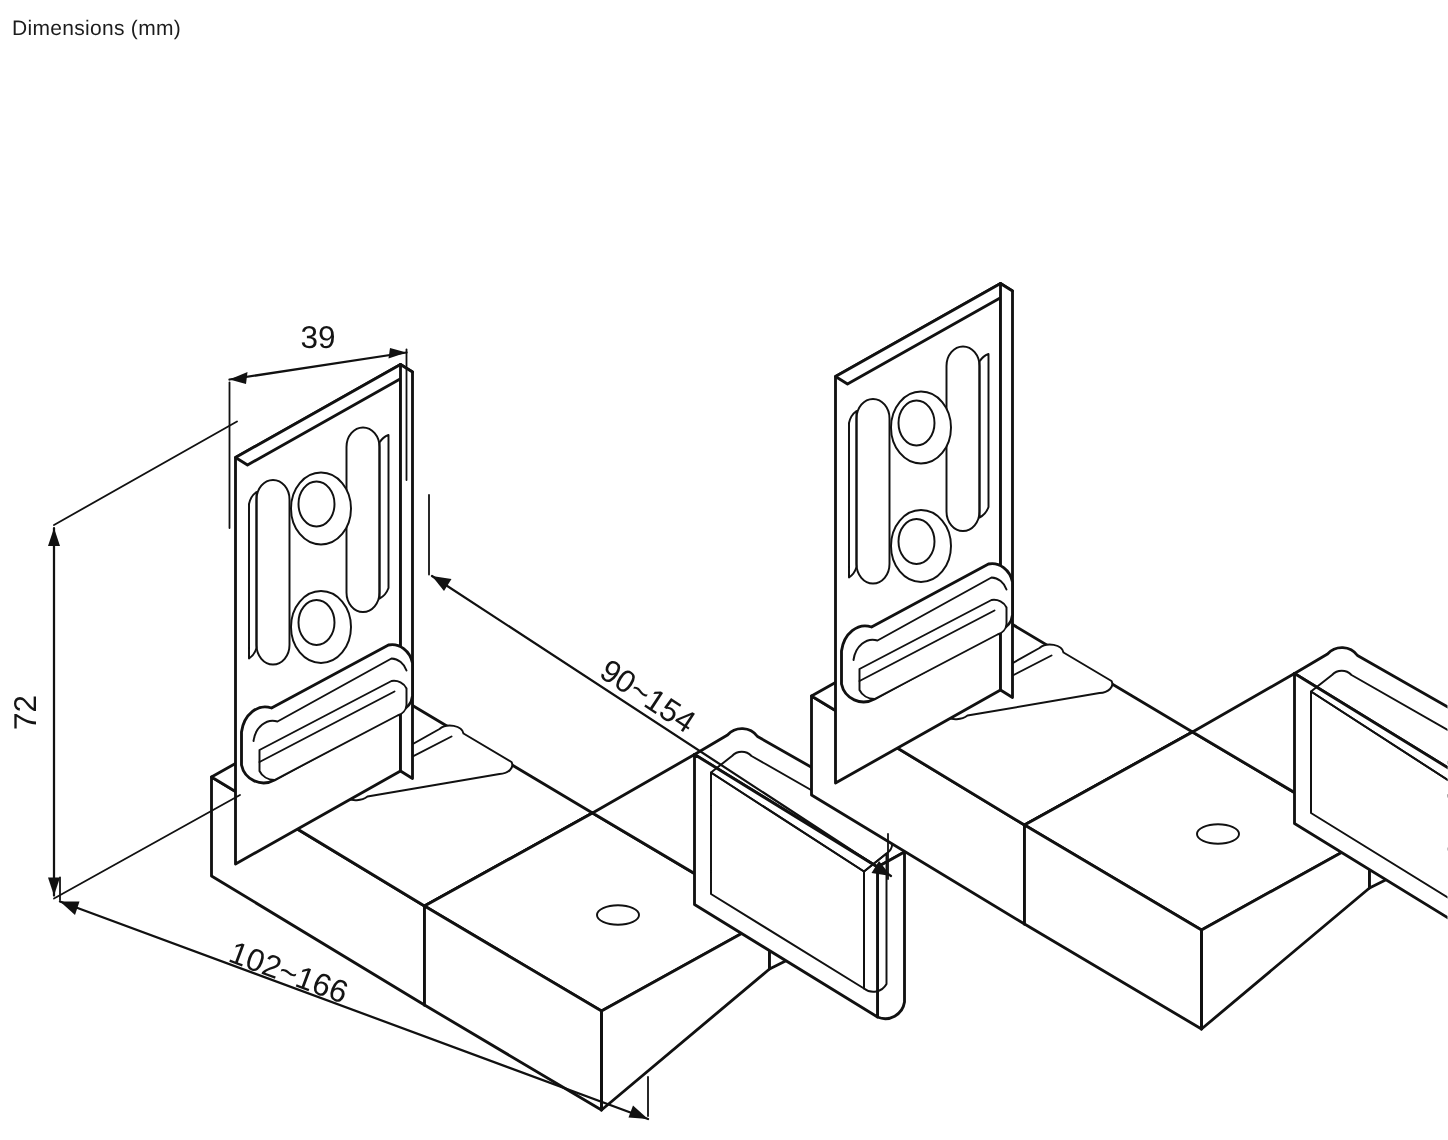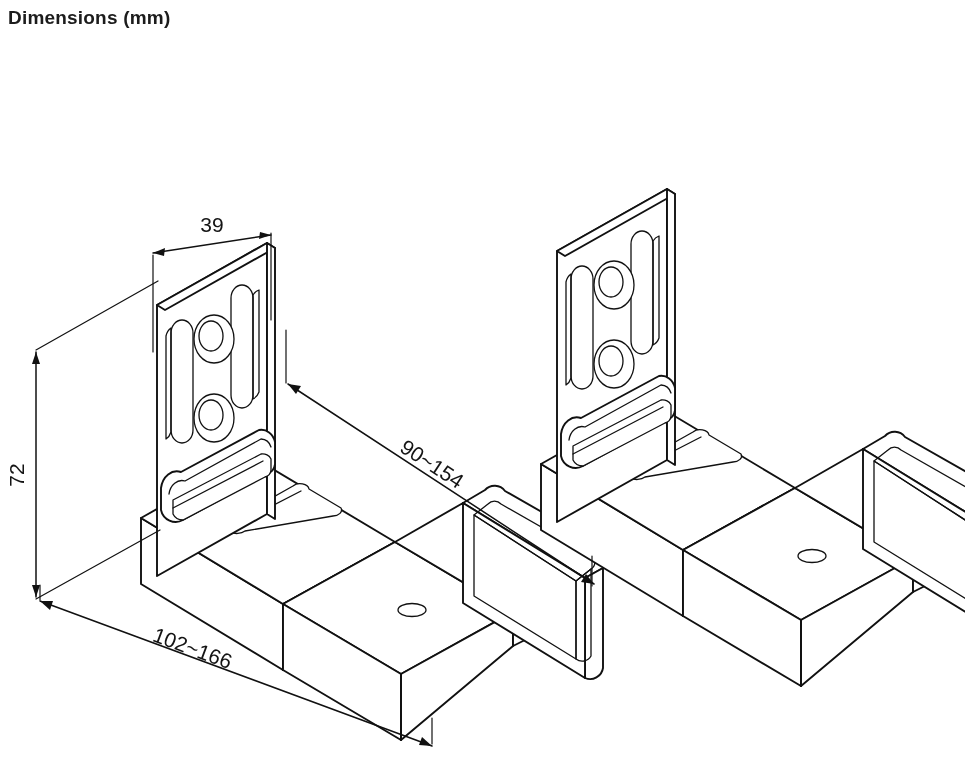--- a/index.html
+++ b/index.html
@@ -17,26 +17,25 @@
   #root {
     position: relative;
     width: 965px;
     height: 760px;
     background: #ffffff;
   }
   #title {
     position: absolute;
     left: 8px;
     top: 6px;
-    font-size: 19px;
+    font-size: 14px;
     line-height: 24px;
     color: #1c1c1c;
     letter-spacing: 0.2px;
     white-space: nowrap;
-    font-weight: bold;
   }
   #drawing {
     position: absolute;
     left: 0;
     top: 0;
     width: 965px;
     height: 760px;
   }
   .dim-text {
     font-family: "Liberation Sans", sans-serif;

